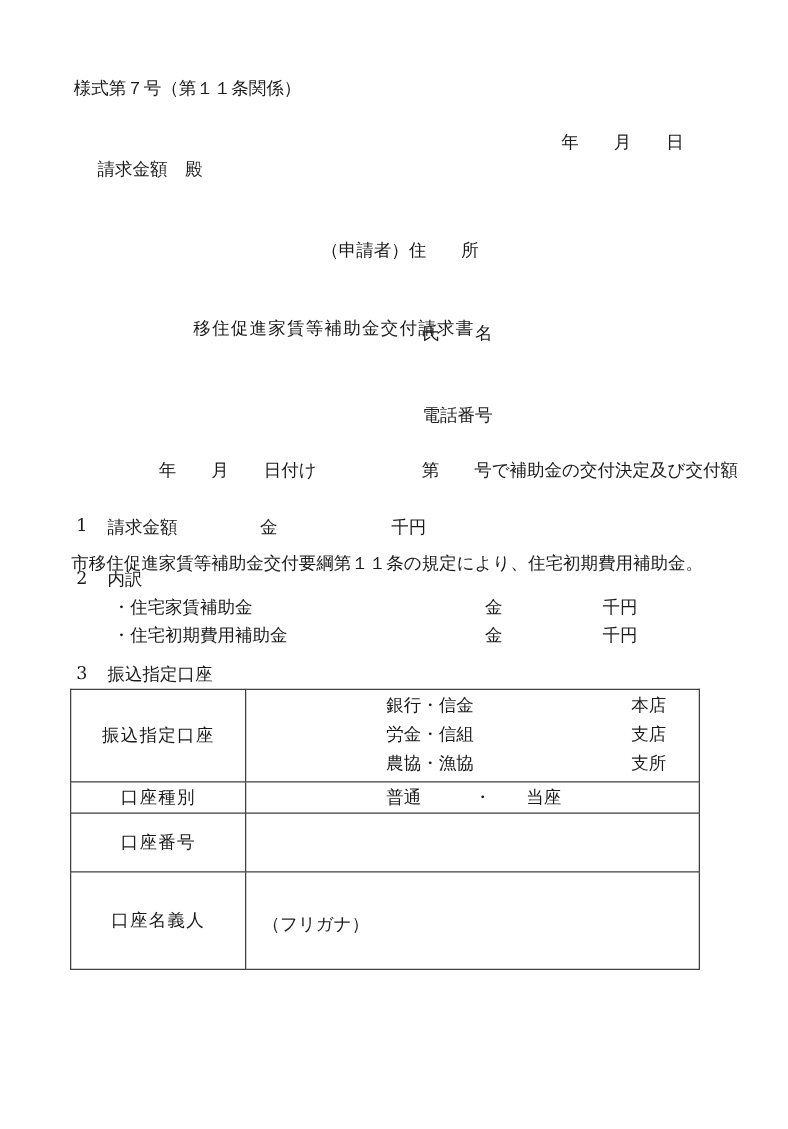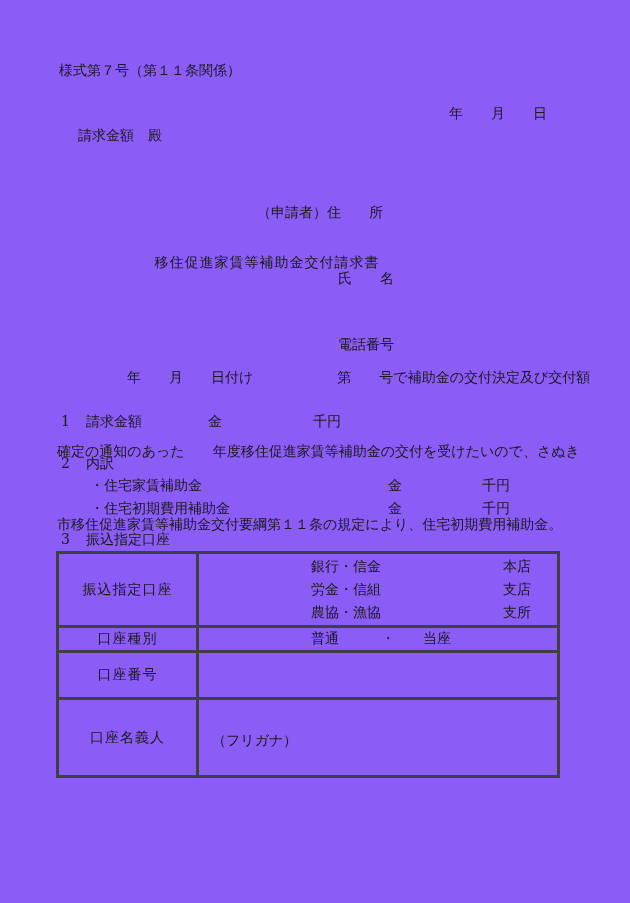--- a/index.html
+++ b/index.html
@@ -1,47 +1,47 @@
 <!DOCTYPE html>
 <html><head>
 <meta charset="utf-8">
 <style>
   html,body{margin:0;padding:0;background:#e8e8e8;}
   .page{
     position:relative;
     width:630px;height:903px;
-    background:#8b5cf6;
+    background:#ffffff;
     font-family:"DejaVu Serif","Liberation Serif",serif;
     font-size:14px;
     color:#1a1a1a;
     overflow:hidden;
   }
   .abs{position:absolute;white-space:pre;}
   .form-number{left:59px;top:62px;}
   .date-line{top:105px;right:83px;text-align:right;}
   .addressee{left:78px;top:127px;}
-  .applicant{left:257px;top:157px;line-height:22px;}
+  .applicant{left:257px;top:146px;line-height:22px;}
   .app-line{white-space:pre;}
   .app-indent{padding-left:81px;}
   .doc-title{left:0;top:254px;width:534px;text-align:center;letter-spacing:1px;white-space:pre;}
   .paragraph{left:57px;top:316px;width:525px;line-height:24.5px;}
   .para-line{white-space:pre;}
   .row{position:absolute;left:56px;width:530px;height:20px;}
   .row span{position:absolute;white-space:pre;}
   #s1-row{top:413px;} #s2-head{top:455px;} #s2-item1{top:477px;}
   #s2-item2{top:500px;} #s3-head{top:531px;}
   .pos-num{left:5px;} .pos-label{left:30px;}
   .s1-cur{left:152px;} .s1-unit{left:257px;}
   .item-label{left:34px;} .item-cur{left:332px;} .item-unit{left:426px;}
   table.bank{
     position:absolute;left:56px;top:551px;
     width:504px;border-collapse:collapse;table-layout:fixed;
   }
   table.bank th,table.bank td{
-    border:3px solid #404040;
+    border:1px solid #404040;
     font-weight:normal;font-size:14px;color:#1a1a1a;
     padding:0;vertical-align:middle;
   }
   col.c1{width:140px;}
   th.hdr{text-align:center;letter-spacing:1px;}
   tr.r1{height:74px;} tr.r2{height:25px;} tr.r3{height:47px;} tr.r4{height:78px;}
   .bank-line{
     display:flex;justify-content:space-between;
     padding:0 26px 0 112px;line-height:23px;white-space:pre;
   }
@@ -65,21 +65,20 @@
   <div class="abs applicant">
     <div class="app-line"><span>（申請者）</span><span>住　　所</span></div>
     <div class="app-line app-indent"><span>氏　　名</span></div>
     <div class="app-line app-indent"><span>電話番号</span></div>
   </div>
 
   <div class="abs doc-title">移住促進家賃等補助金交付請求書</div>
 
   <div class="abs paragraph">
     <div class="para-line">　　　　　年　　月　　日付け　　　　　　第　　号で補助金の交付決定及び交付額</div>
-    <div class="para-line">確定の通知のあった　　年度移住促進家賃等補助金の交付を受けたいので、さぬき</div>
     <div class="para-line">市移住促進家賃等補助金交付要綱第１１条の規定により、住宅初期費用補助金。</div>
   </div>
 
   <div class="row" id="s1-row">
     <span class="pos-num">1</span>
     <span class="pos-label">請求金額</span>
     <span class="s1-cur">金</span>
     <span class="s1-unit">千円</span>
   </div>
 

